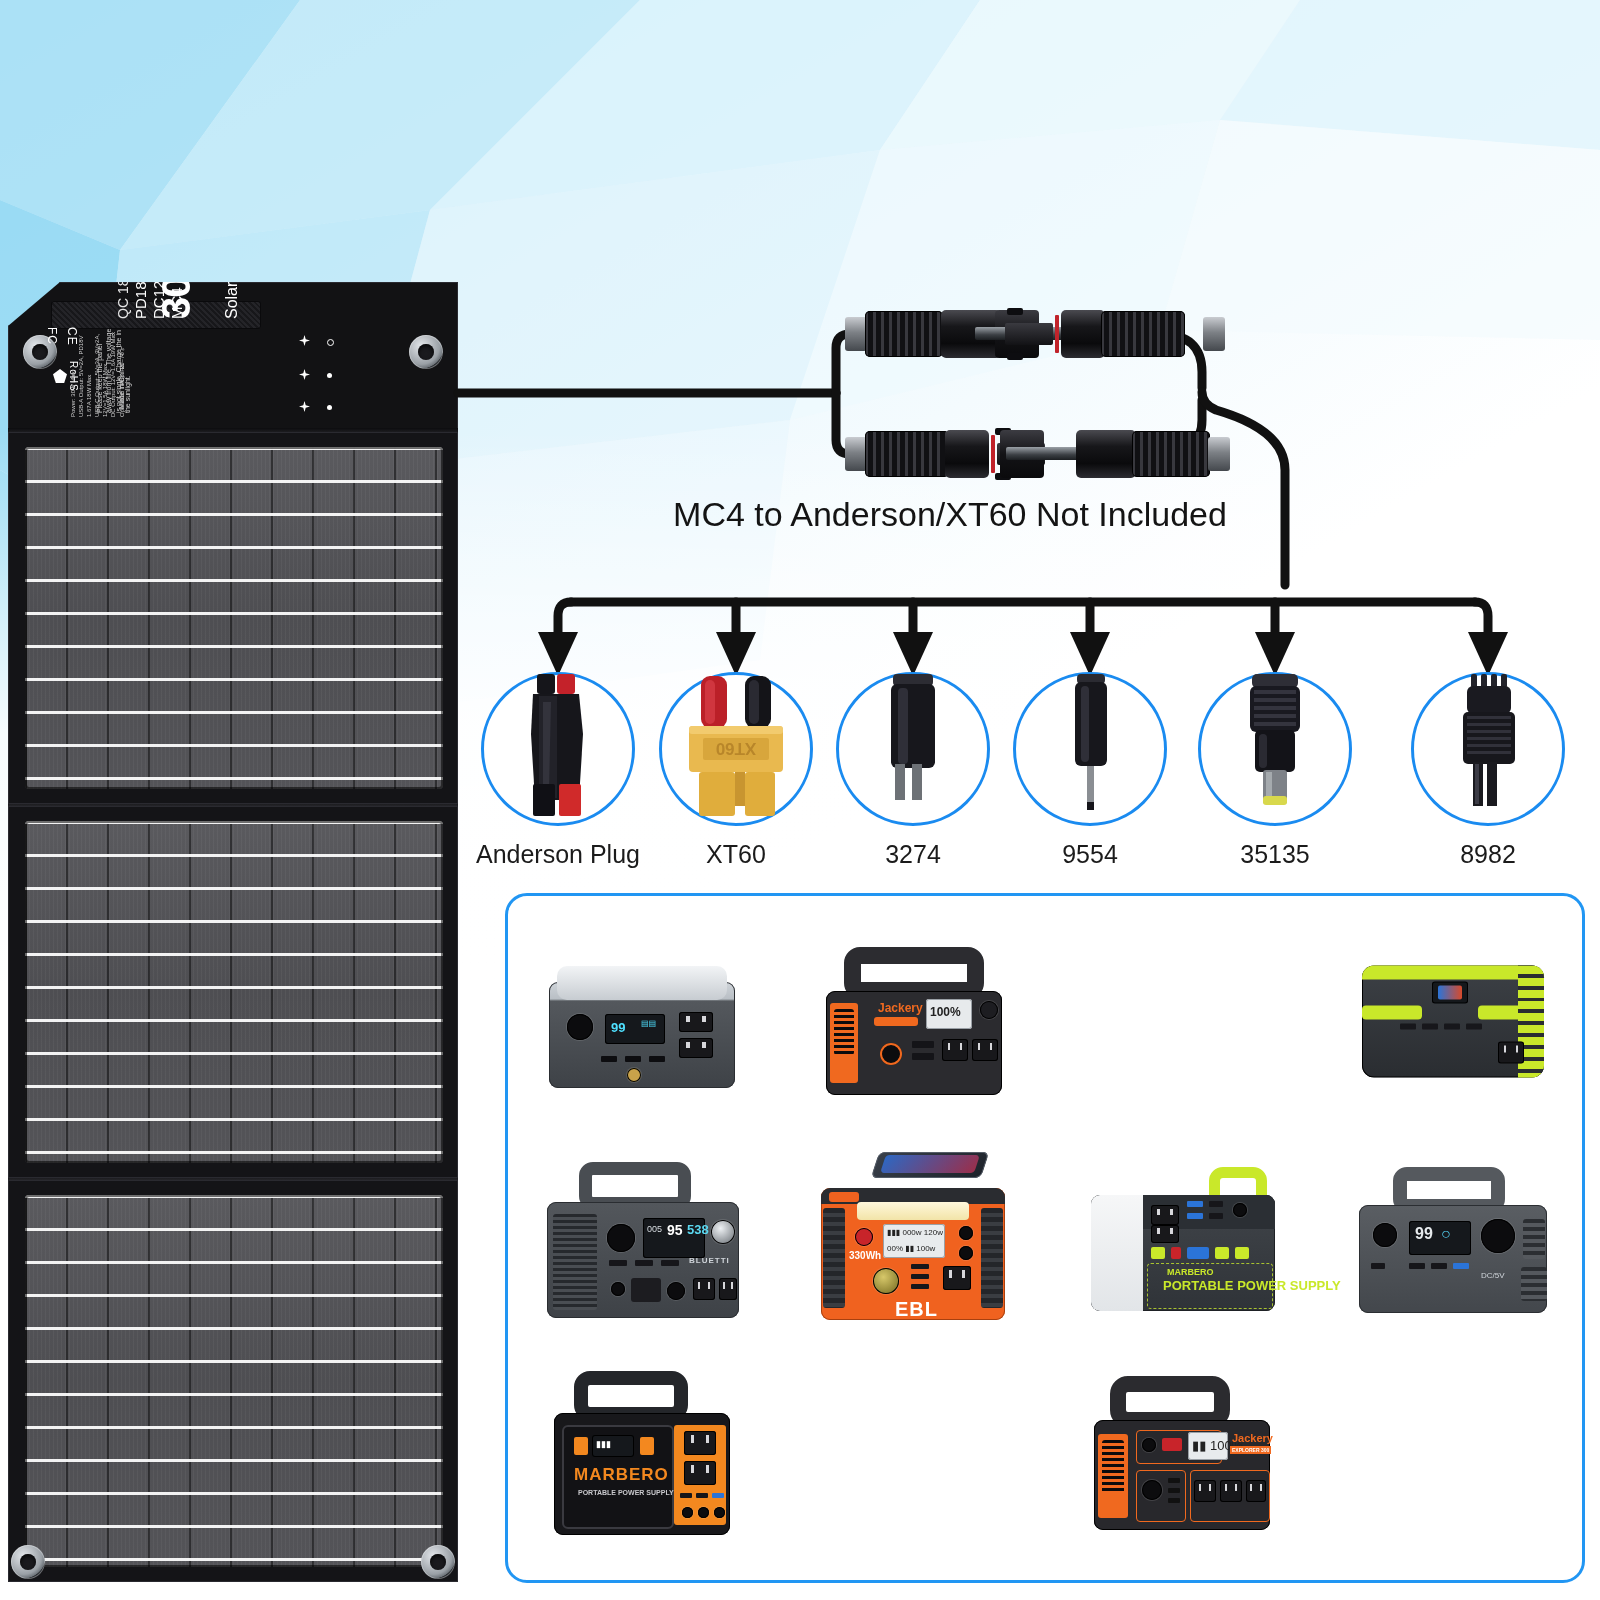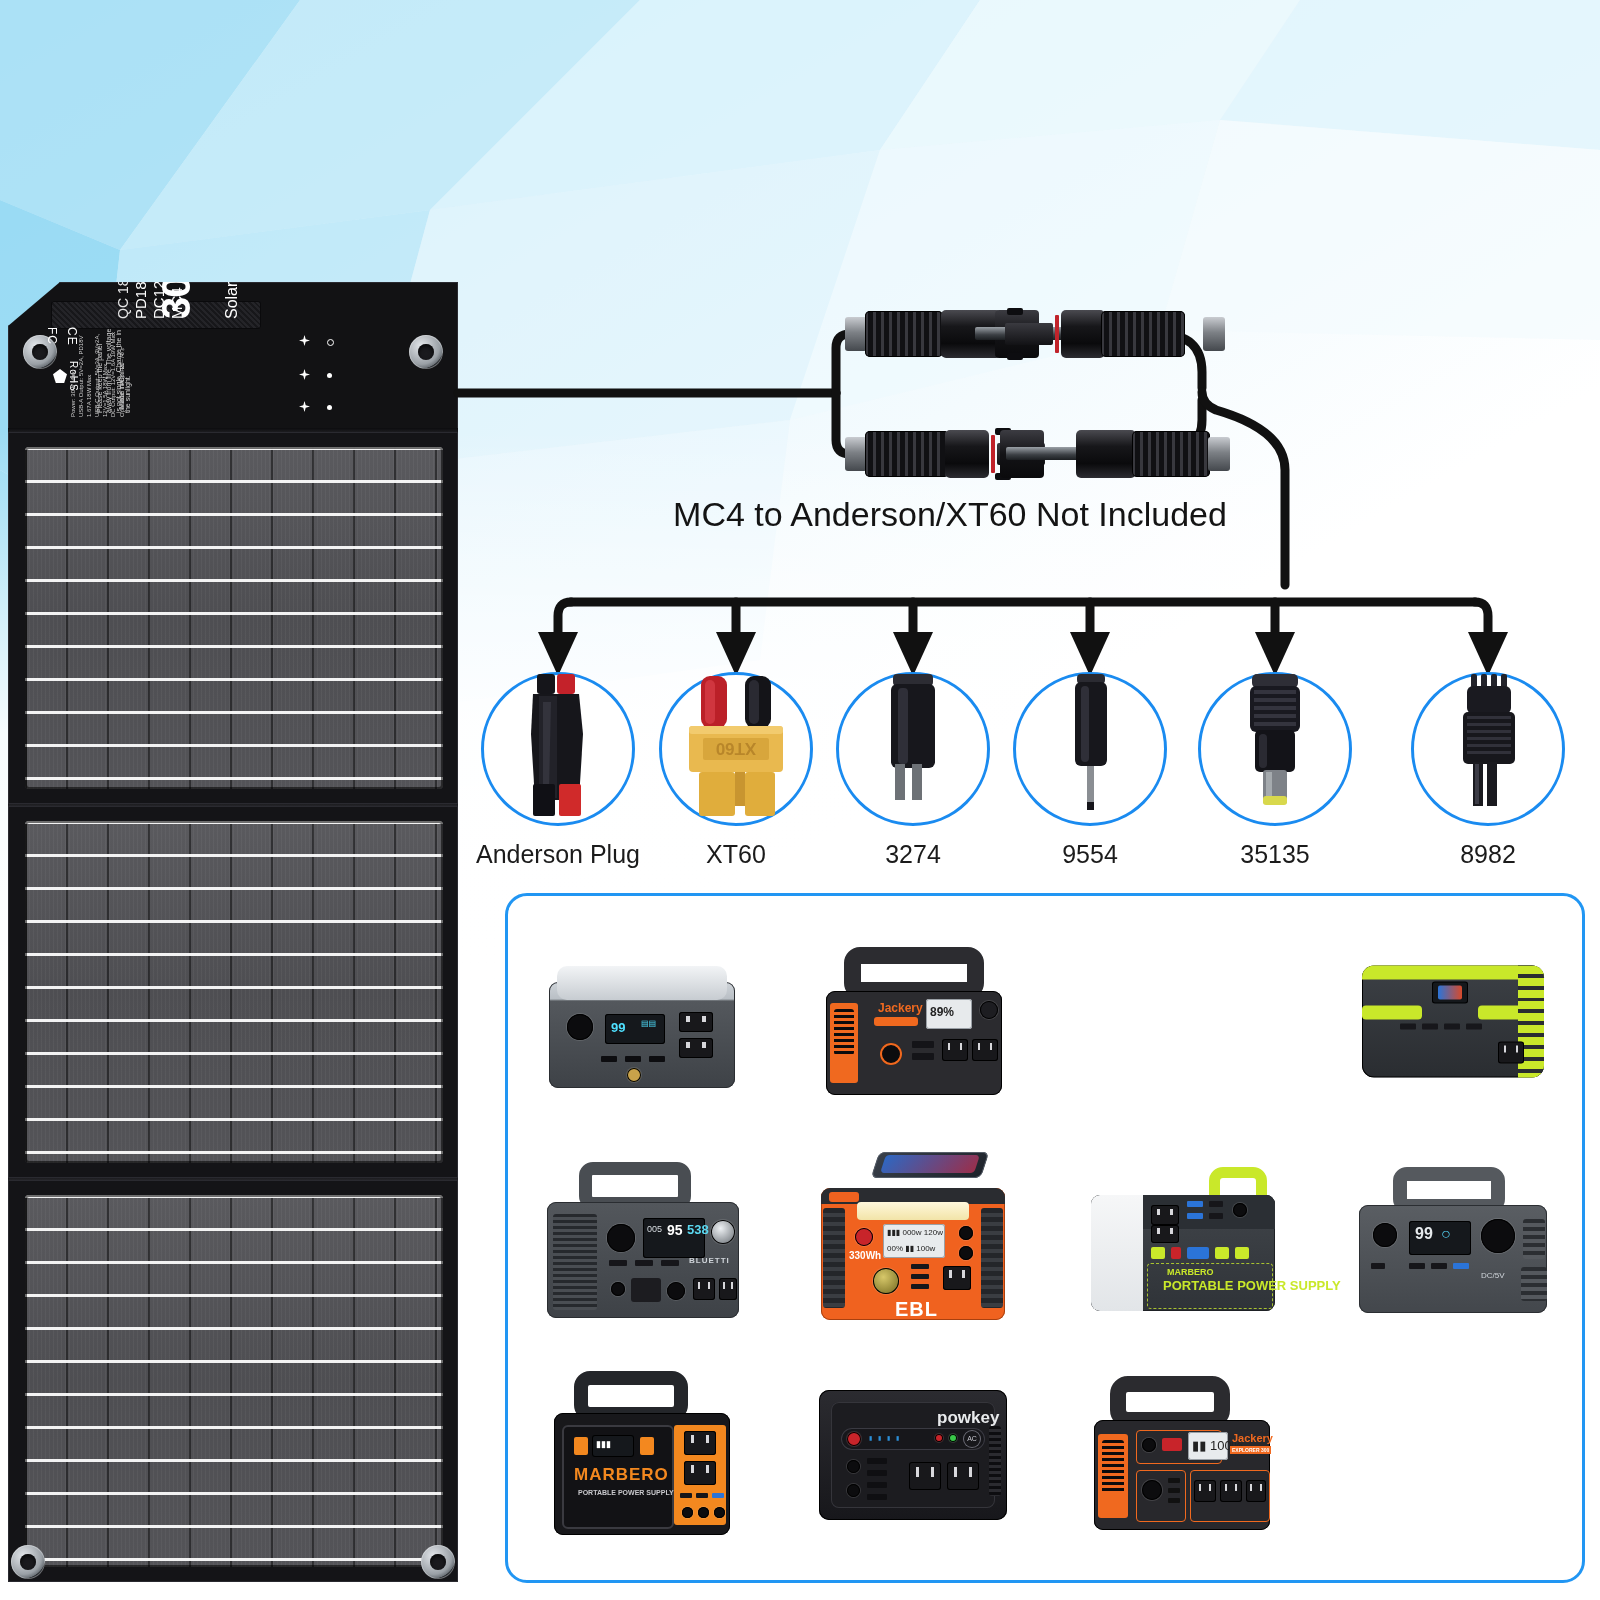--- a/index.html
+++ b/index.html
@@ -435,21 +435,21 @@
         <div class="wrap ps" style="width:190px;height:150px;">
           <div class="handle" style="left:26px;top:0;width:140px;height:52px;
                border:17px solid #2c2c30;border-radius:16px;"></div>
           <div class="body" style="left:8px;top:44px;width:176px;height:104px;background:#2b2b2f;
                box-shadow:inset 0 0 0 1px #000;"></div>
           <div class="strip" style="left:12px;top:56px;width:28px;height:80px;background:#f0691f;"></div>
           <div class="vent" style="left:16px;top:62px;width:20px;height:46px;"></div>
           <div class="brand" style="left:60px;top:54px;color:#f0691f;font-size:12px;">Jackery</div>
           <div class="strip" style="left:56px;top:70px;width:44px;height:9px;background:#f0691f;"></div>
           <div class="screen" style="left:108px;top:52px;width:46px;height:30px;background:#e7eaec;"></div>
-          <div style="position:absolute;left:112px;top:58px;font-size:12px;font-weight:bold;color:#222;">89%</div>
+          <div style="position:absolute;left:112px;top:58px;font-size:12px;font-weight:bold;color:#222;">100%</div>
           <div class="hole" style="left:162px;top:54px;width:18px;height:18px;background:#1d1d21;"></div>
           <div class="hole" style="left:62px;top:96px;width:22px;height:22px;box-shadow:inset 0 0 0 2px #f0691f;"></div>
           <div class="usb" style="left:94px;top:94px;width:22px;height:7px;background:#141418;"></div>
           <div class="usb" style="left:94px;top:106px;width:22px;height:7px;background:#141418;"></div>
           <div class="outlet" style="left:124px;top:92px;width:26px;height:22px;"></div>
           <div class="outlet" style="left:154px;top:92px;width:26px;height:22px;"></div>
         </div>
       </div>
 
 
@@ -620,48 +620,20 @@
           <div class="outlet" style="left:136px;top:90px;width:32px;height:24px;"></div>
           <div class="usb" style="left:132px;top:122px;width:12px;height:5px;background:#16161a;"></div>
           <div class="usb" style="left:148px;top:122px;width:12px;height:5px;background:#16161a;"></div>
           <div class="usb" style="left:164px;top:122px;width:12px;height:5px;background:#2b74d8;"></div>
           <div class="hole" style="left:134px;top:136px;width:11px;height:11px;"></div>
           <div class="hole" style="left:150px;top:136px;width:11px;height:11px;"></div>
           <div class="hole" style="left:166px;top:136px;width:11px;height:11px;"></div>
         </div>
       </div>
 
-      <div class="pcell" style="left:270px;">
-        <div class="wrap ps" style="width:200px;height:140px;">
-          <div class="body" style="left:6px;top:4px;width:188px;height:130px;border-radius:10px;
-               background:linear-gradient(180deg,#2b2b30,#17171b);box-shadow:inset 0 0 0 1px #000;"></div>
-          <div style="position:absolute;left:18px;top:16px;width:164px;height:106px;border-radius:8px;
-               background:#1c1c20;box-shadow:inset 0 0 0 1px #35353b;"></div>
-          <div class="brand" style="left:124px;top:22px;color:#e8eaec;font-size:17px;">powkey</div>
-          <div style="position:absolute;left:28px;top:42px;width:144px;height:22px;border-radius:11px;
-               background:#17171b;box-shadow:inset 0 0 0 1px #3a3a42;"></div>
-          <div class="hole" style="left:34px;top:46px;width:14px;height:14px;background:#c8242a;"></div>
-          <div style="position:absolute;left:56px;top:48px;color:#2b8fd8;font-size:6px;letter-spacing:2px;">▮ ▮ ▮ ▮</div>
-          <div class="hole" style="left:122px;top:48px;width:8px;height:8px;background:#c8242a;"></div>
-          <div class="hole" style="left:136px;top:48px;width:8px;height:8px;background:#3ac84a;"></div>
-          <div style="position:absolute;left:150px;top:44px;width:18px;height:18px;border-radius:50%;
-               background:#17171b;box-shadow:inset 0 0 0 1px #6a6a74;color:#c8c8d0;font-size:7px;
-               text-align:center;line-height:18px;">AC</div>
-          <div class="hole" style="left:34px;top:74px;width:13px;height:13px;"></div>
-          <div class="hole" style="left:34px;top:98px;width:13px;height:13px;"></div>
-          <div class="usb" style="left:54px;top:72px;width:20px;height:6px;background:#0f0f12;"></div>
-          <div class="usb" style="left:54px;top:84px;width:20px;height:6px;background:#0f0f12;"></div>
-          <div class="usb" style="left:54px;top:96px;width:20px;height:6px;background:#0f0f12;"></div>
-          <div class="usb" style="left:54px;top:108px;width:20px;height:6px;background:#0f0f12;"></div>
-          <div class="outlet" style="left:96px;top:76px;width:32px;height:28px;"></div>
-          <div class="outlet" style="left:134px;top:76px;width:32px;height:28px;"></div>
-          <div class="vent" style="left:176px;top:40px;width:12px;height:70px;
-               background:repeating-linear-gradient(to bottom,#0d0d10 0 3px,#2b2b30 3px 6px);"></div>
-        </div>
-      </div>
 
       <div class="pcell" style="left:540px;">
         <div class="wrap ps" style="width:190px;height:160px;">
           <div class="handle" style="left:22px;top:0;width:120px;height:52px;
                border:16px solid #2b2b2f;border-radius:18px;"></div>
           <div class="body" style="left:6px;top:44px;width:176px;height:110px;background:#28282c;
                box-shadow:inset 0 0 0 1px #000;"></div>
           <div class="strip" style="left:10px;top:58px;width:30px;height:84px;background:#f0691f;"></div>
           <div class="vent" style="left:14px;top:64px;width:22px;height:54px;"></div>
           <div style="position:absolute;left:48px;top:54px;width:84px;height:32px;border:1px solid #f0691f;border-radius:4px;"></div>

